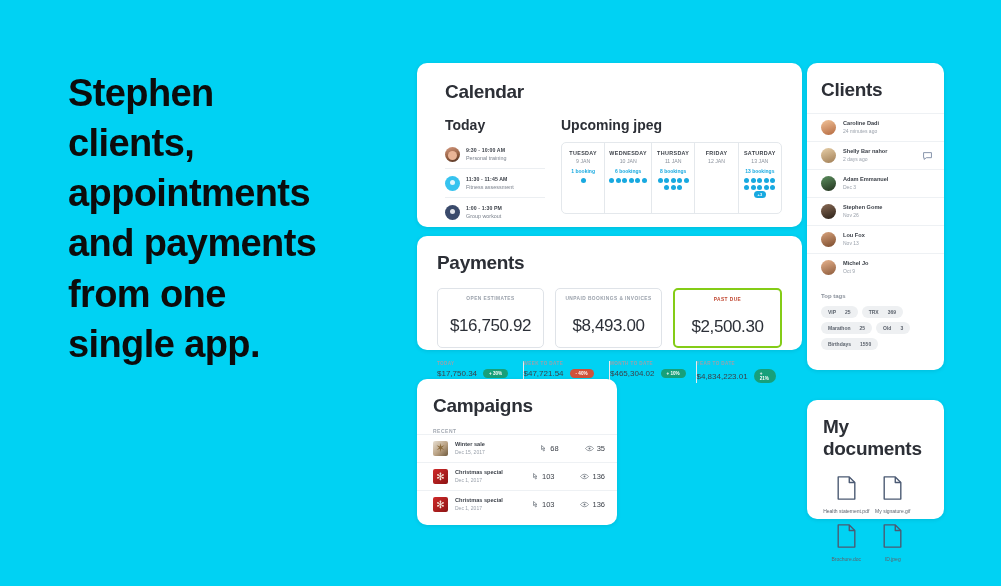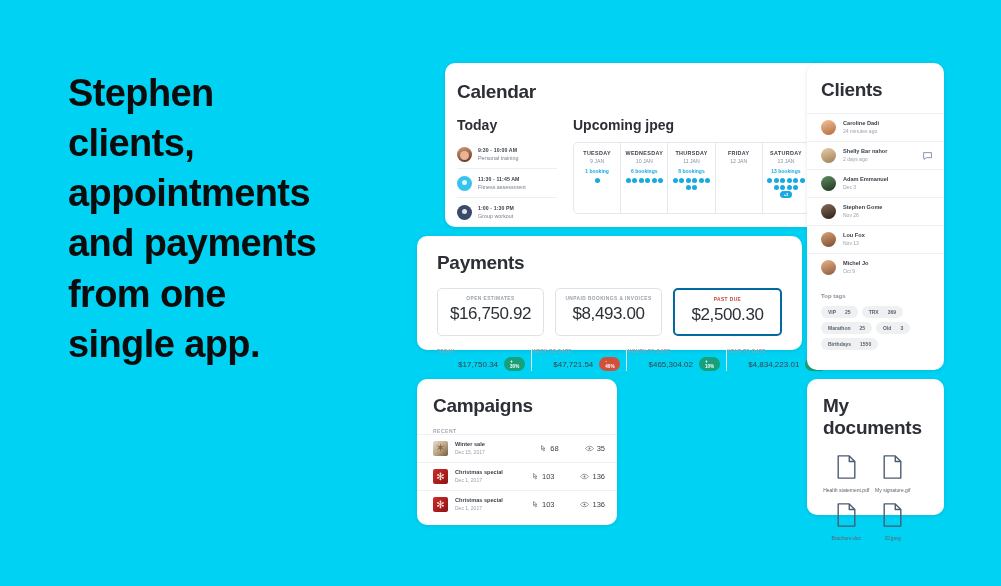--- a/index.html
+++ b/index.html
@@ -20,21 +20,21 @@
   .headline div { white-space: nowrap; }
 
   
   .card {
     position: absolute; background:#fff; border-radius: 10px;
     box-shadow: 0 1px 4px rgba(0,0,0,.10);
   }
   .card-title { font-size: 19px; font-weight: 700; color:#2c2f36; letter-spacing:-0.3px; }
 
   
-  #calendar { left: 417px; top: 63px; width: 385px; height: 164px; padding: 18px 20px 0 12px; margin-left: 28px; }
+  #calendar { left: 417px; top: 63px; width: 385px; height: 164px; padding: 18px 20px 0 28px; }
   .cal-body { display:flex; margin-top: 14px; }
   .today-col { width: 100px; flex: none; }
   .sub-title { font-size: 14px; font-weight: 700; color:#2c2f36; }
   .today-list { margin-top: 7px; }
   .today-item { display:flex; align-items:center; gap:6px; padding: 7px 0 6px 0; border-bottom: 1px solid #eceff2; }
   .today-item:last-child { border-bottom: none; }
   .av { width:15px; height:15px; border-radius:50%; flex:none; position:relative; overflow:hidden; }
   .av.photo { background: linear-gradient(160deg,#d79b80 0%, #8e5a3d 60%, #4a2f22 100%); }
   .av.photo:after { content:""; position:absolute; left:3px; top:4px; width:9px; height:9px; border-radius:50%;
                     background:#e9b496; }
@@ -54,30 +54,30 @@
   .ud-date { font-size:5.2px; color:#8b929c; margin-top:2px; }
   .ud-book { font-size:5px; color:#18a9e0; margin-top:4px; font-weight:600; }
   .dots { margin-top:4px; display:flex; flex-wrap:wrap; gap:1.5px; justify-content:center; max-width:44px; margin-left:auto; margin-right:auto; }
   .dot { width:5px; height:5px; border-radius:50%; background:#18a9e0; }
   .more-pill { font-size:4px; color:#fff; background:#18a9e0; border-radius:4px; padding:1px 4px; font-weight:700; }
 
   
   #payments { left: 417px; top: 236px; width: 385px; height: 114px; padding: 16px 20px 0 20px; }
   .pay-cards { display:flex; gap:11px; margin-top: 14px; }
   .pay-card { flex:1; border:1px solid #dfe3e8; border-radius:5px; padding: 7px 4px 9px; text-align:center; }
-  .pay-card.alert { border:2px solid #0369a1; }
+  .pay-card.alert { border:2px solid #84cc16; }
   .pc-label { font-size:4.8px; font-weight:700; color:#9aa1ab; letter-spacing:.45px; }
   .pay-card.alert .pc-label { color:#c0452f; }
-  .pc-val { font-size:17px; font-weight:400; color:#2c3038; margin-top:3px; letter-spacing:-0.4px; }
+  .pc-val { font-size:17px; font-weight:400; color:#2c3038; margin-top:15px; letter-spacing:-0.4px; }
   .pay-stats { display:flex; margin-top: 13px; }
   .ps { flex:1; border-right:1px solid #e8ebee; padding-right:6px; }
   .ps:last-child { border-right:none; }
   .ps-label { font-size:4.6px; font-weight:700; color:#9aa1ab; letter-spacing:.4px; }
   .ps-row { display:flex; align-items:center; gap:6px; margin-top:3px; }
-  .ps-val { font-size:8px; color:#3a3f47;margin-left:21px; }
+  .ps-val { font-size:8px; color:#3a3f47; }
   .badge { font-size:4.6px; font-weight:700; color:#fff; border-radius:8px; padding:2px 6px; }
   .badge.up { background:#17a07a; }
   .badge.down { background:#d0513b; }
 
   
   #clients { left: 807px; top: 63px; width: 137px; height: 307px; padding: 16px 0 0 0; }
   #clients .card-title { padding-left:14px; }
   .cl-list { margin-top: 12px; }
   .cl-item { display:flex; align-items:center; gap:7px; padding: 6px 12px 6px 14px; border-top:1px solid #eef1f4; position:relative; }
   .cl-av { width:15px; height:15px; border-radius:50%; flex:none; position:relative; overflow:hidden; }
@@ -111,21 +111,21 @@
 
   
   #coupons { left: 617px; top: 379px; width: 185px; height: 146px; padding: 16px 16px 0 16px; }
   .cou-item { display:flex; align-items:center; gap:10px; background:#f6f8fa; border-radius:5px;
               padding: 9px 11px; margin-top: 11px; }
   .cou-item:first-of-type { margin-top: 26px; }
   .cou-name { flex:1; font-size:6px; color:#4a5057; }
   .cou-count { font-size:6.5px; color:#6b727b; }
 
   
-  #documents { left: 807px; top: 379px; width: 137px; height: 136px; padding: 16px 28px 0 16px; }
+  #documents { left: 807px; top: 400px; width: 137px; height: 119px; padding: 16px 28px 0 16px; }
   .docs { display:flex; flex-wrap:wrap; margin-top: 16px; }
   .doc { width:50%; text-align:center; margin-bottom: 9px; }
   .doc-lbl { font-size:5px; color:#5c636d; margin-top:4px; line-height:1.3; }
 </style>
 </head>
 <body>
 
 <div class="stage">
 
   <div class="headline">

